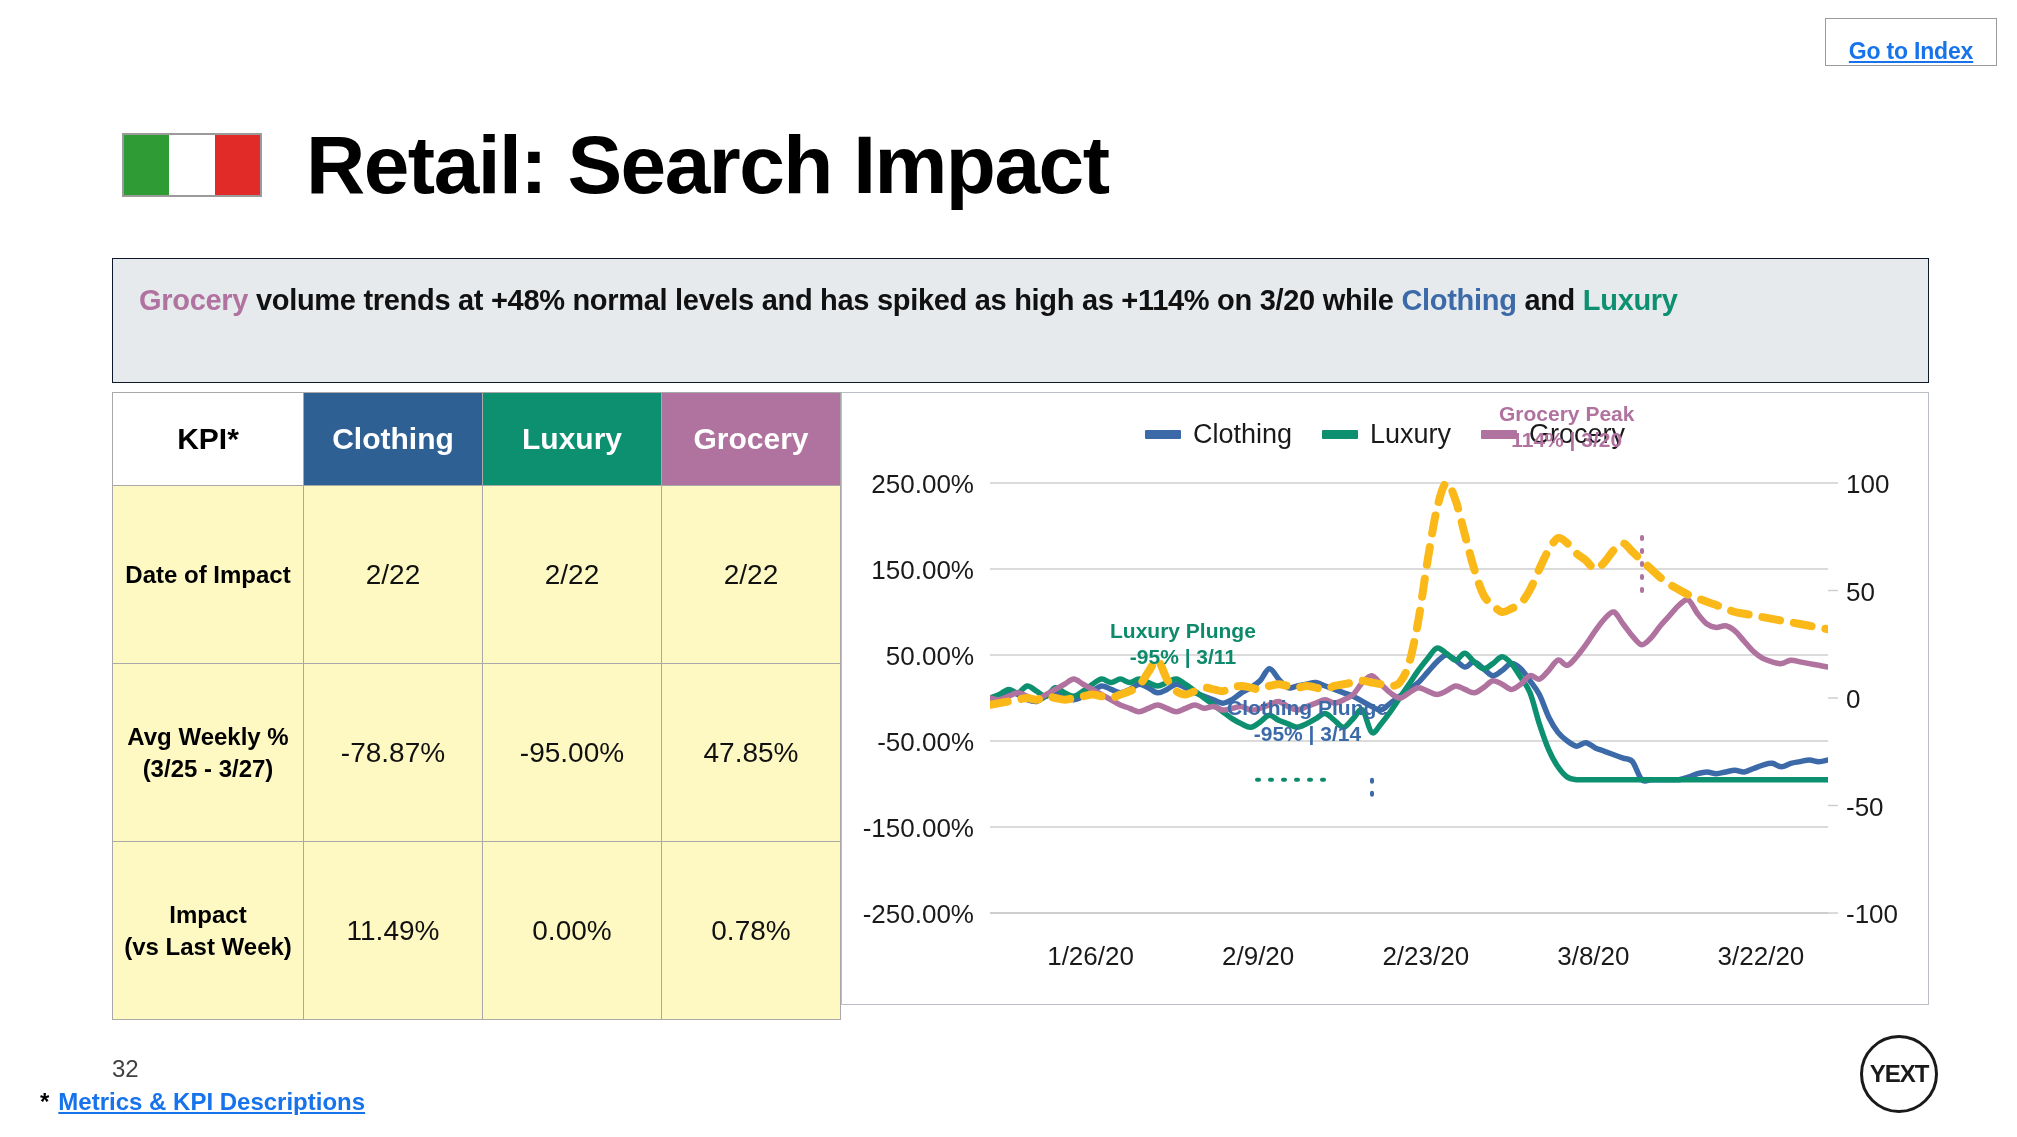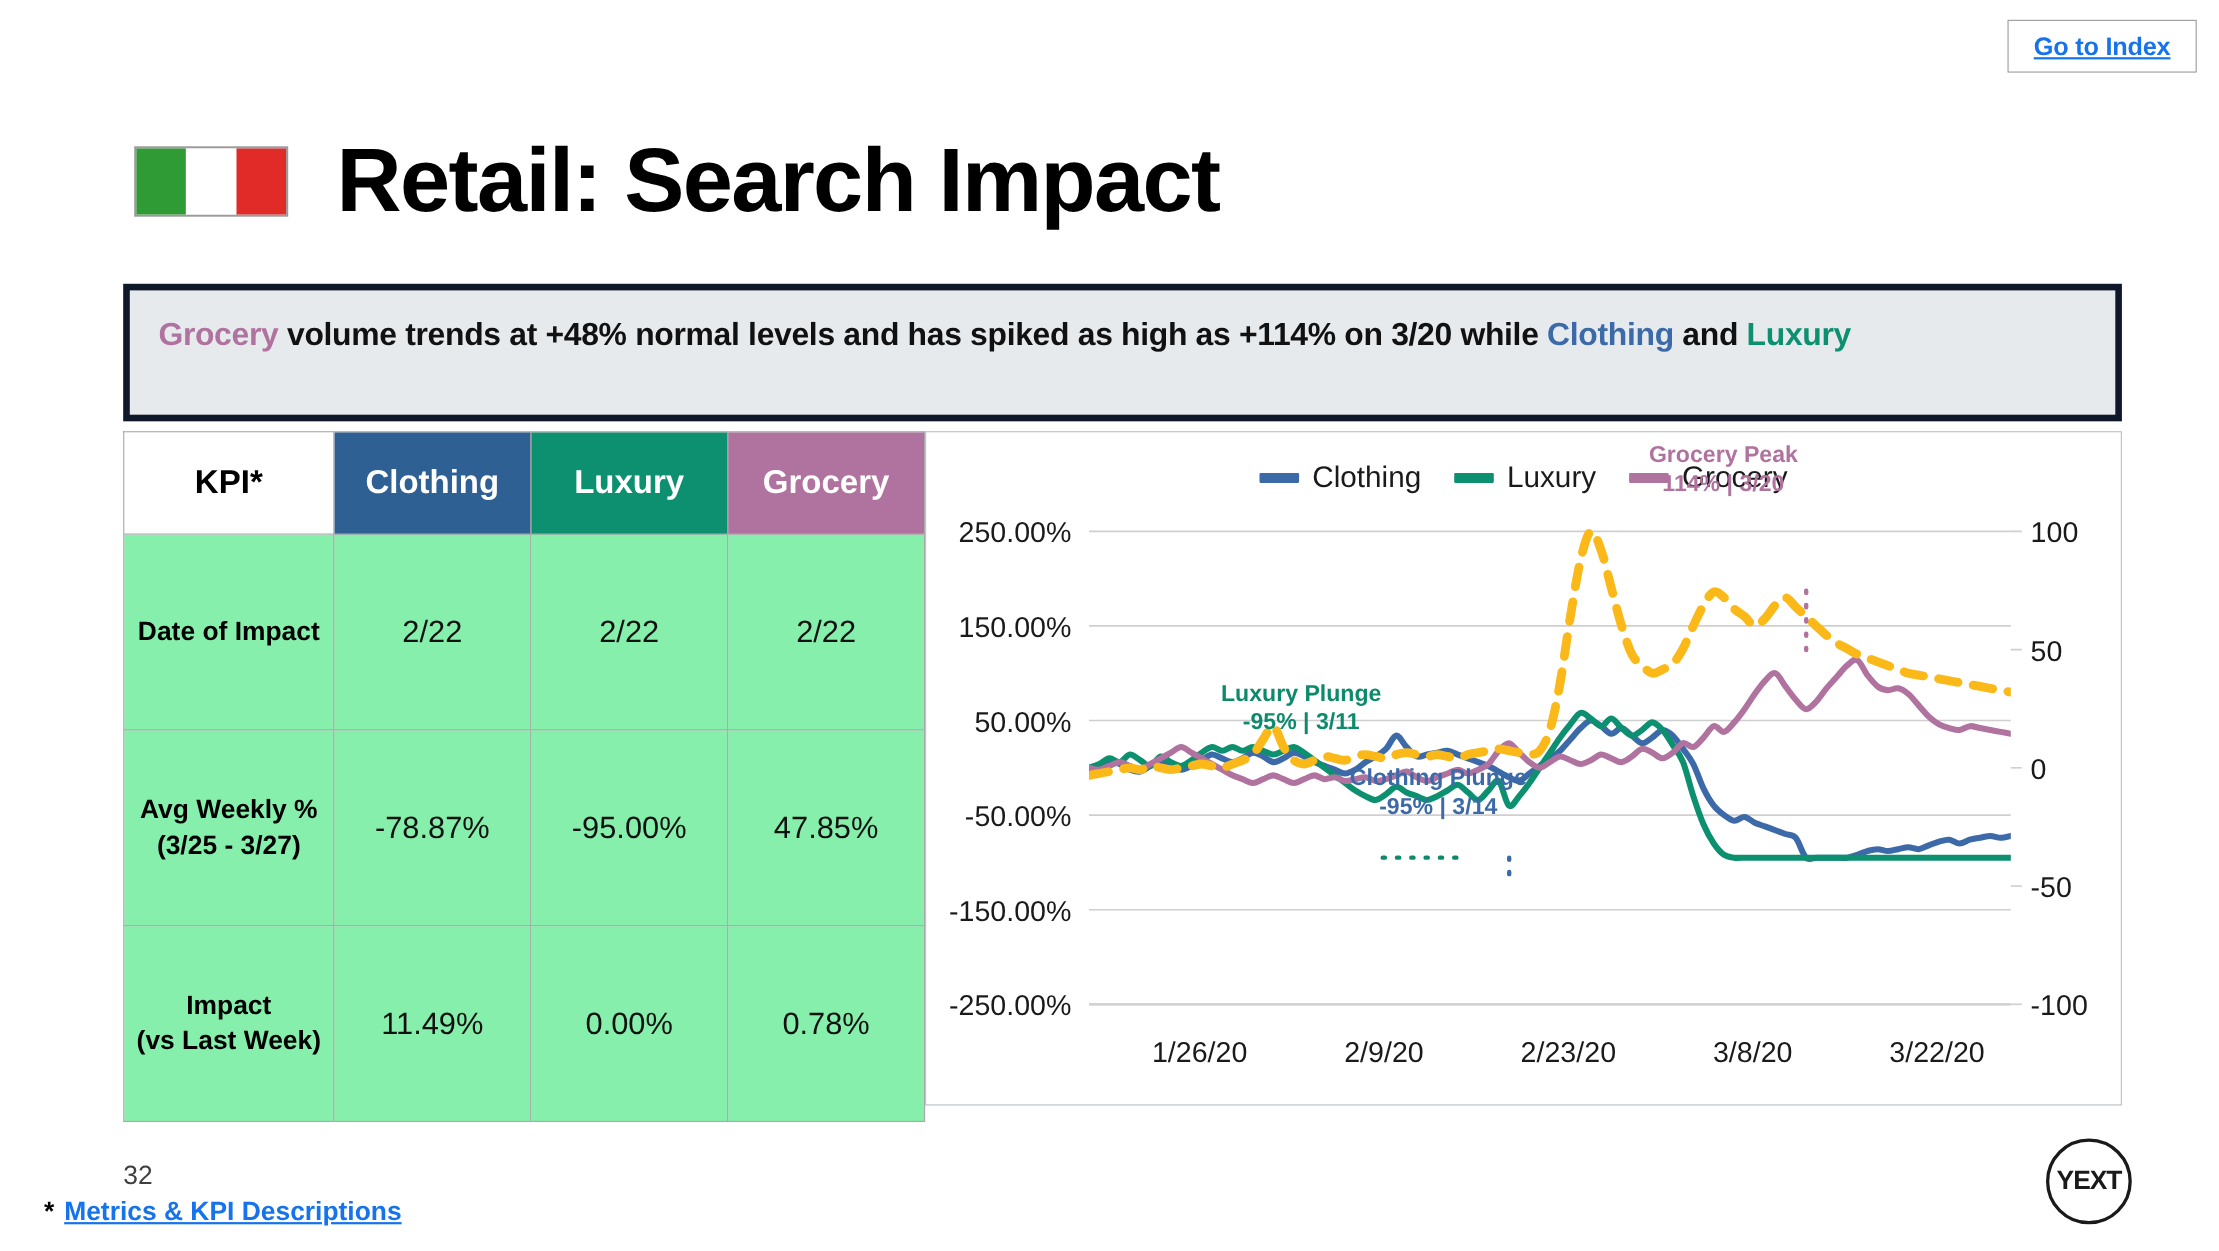--- a/index.html
+++ b/index.html
@@ -18,21 +18,21 @@
   
   .goto-index {
     position: absolute;
     left: 1825px;
     top: 18px;
     width: 172px;
     height: 48px;
     border: 1px solid #9a9a9a;
     background: #ffffff;
     display: flex;
-    align-items: center;
+    align-items: flex-end;
     justify-content: center;
     box-sizing: border-box;
   }
   .goto-index span {
     color: #1673ec;
     font-size: 23px;
     font-weight: bold;
     text-decoration: underline;
     letter-spacing: -0.2px;
   }
@@ -68,21 +68,21 @@
   }
 
   
   .callout {
     position: absolute;
     left: 112px;
     top: 258px;
     width: 1817px;
     height: 125px;
     background: #e6eaed;
-    border: 6px solid #0f172a;
+    border: 1px solid #0f172a;
     box-sizing: border-box;
     padding: 22px 26px 0 26px;
   }
   .callout p {
     margin: 0;
     font-size: 29px;
     font-weight: bold;
     line-height: 1.33;
     color: #111111;
     letter-spacing: -0.3px;
@@ -97,21 +97,21 @@
     left: 112px;
     top: 392px;
     width: 729px;
     border-collapse: collapse;
     table-layout: fixed;
   }
   .kpi-table td, .kpi-table th {
     border: 1px solid #a9a9a9;
     text-align: center;
     vertical-align: middle;
-    background: #86efac;
+    background: #fef9c3;
   }
   .kpi-table th {
     height: 90px;
     font-size: 30px;
     font-weight: bold;
     color: #000000;
   }
   .kpi-table th.h-kpi { background: #ffffff; color: #000; width: 188px; }
   .kpi-table th.h-clothing { background: #2f6094; color: #fff; }
   .kpi-table th.h-luxury   { background: #0d9070; color: #fff; }

